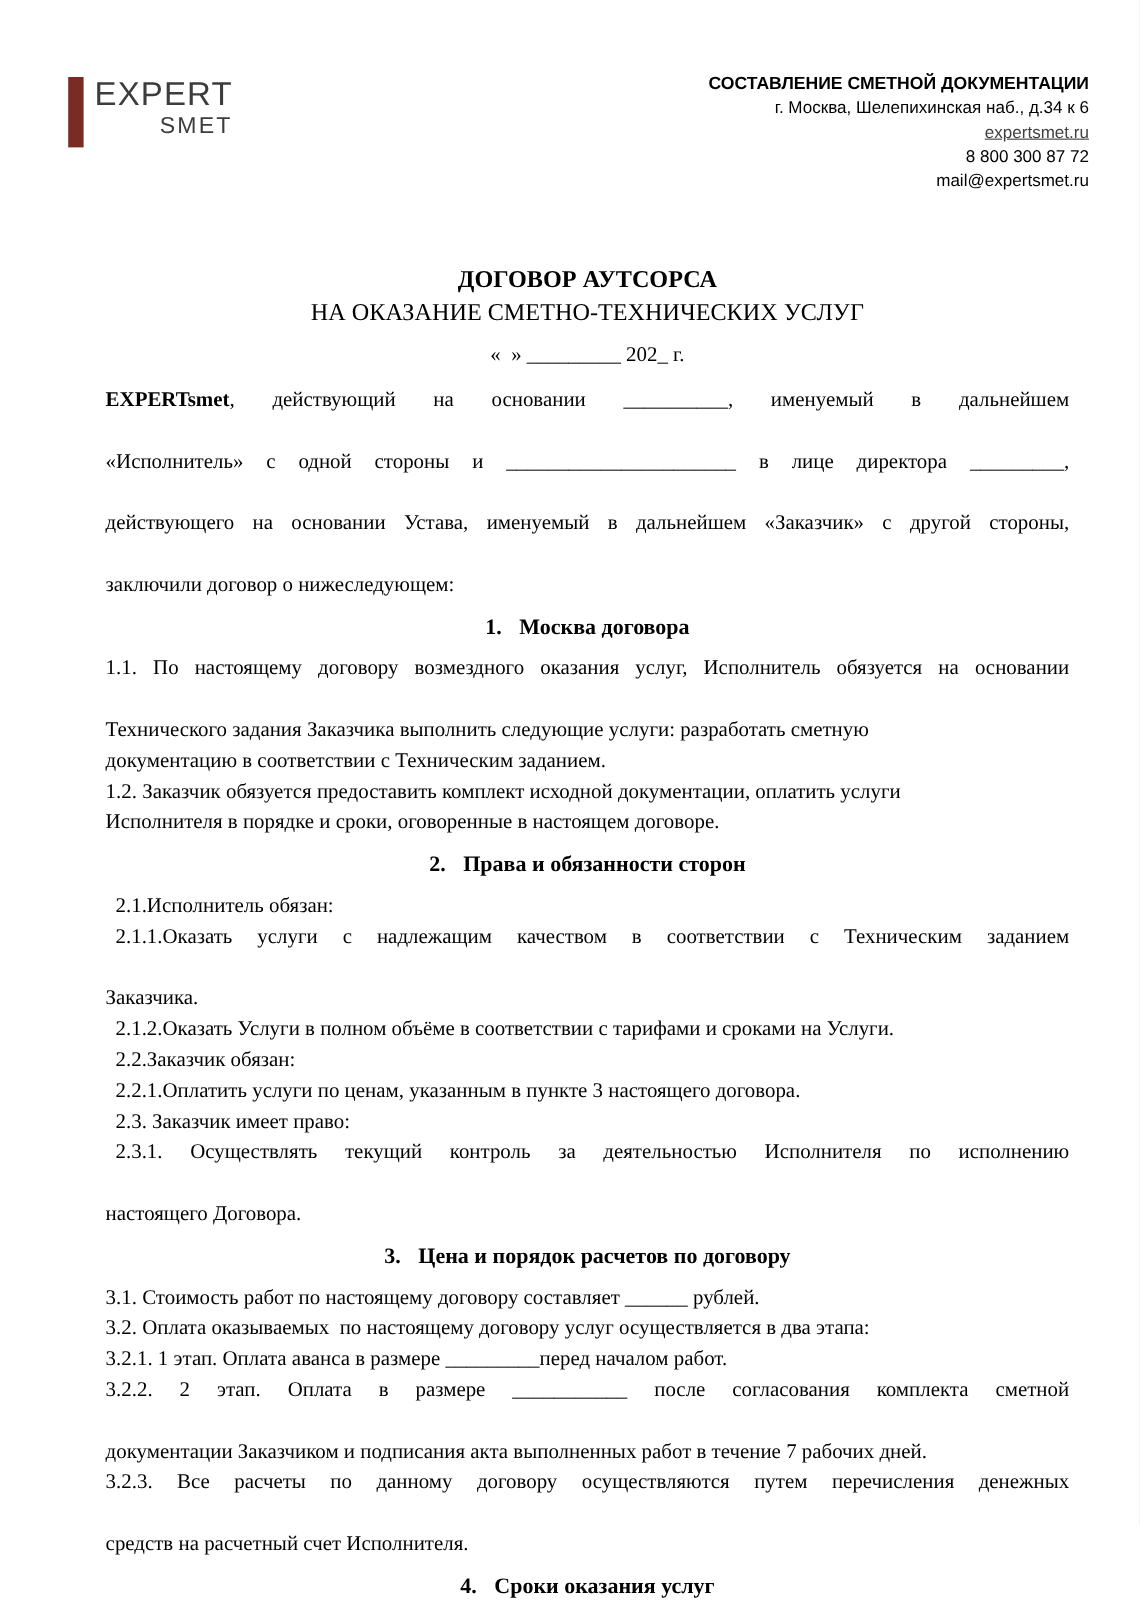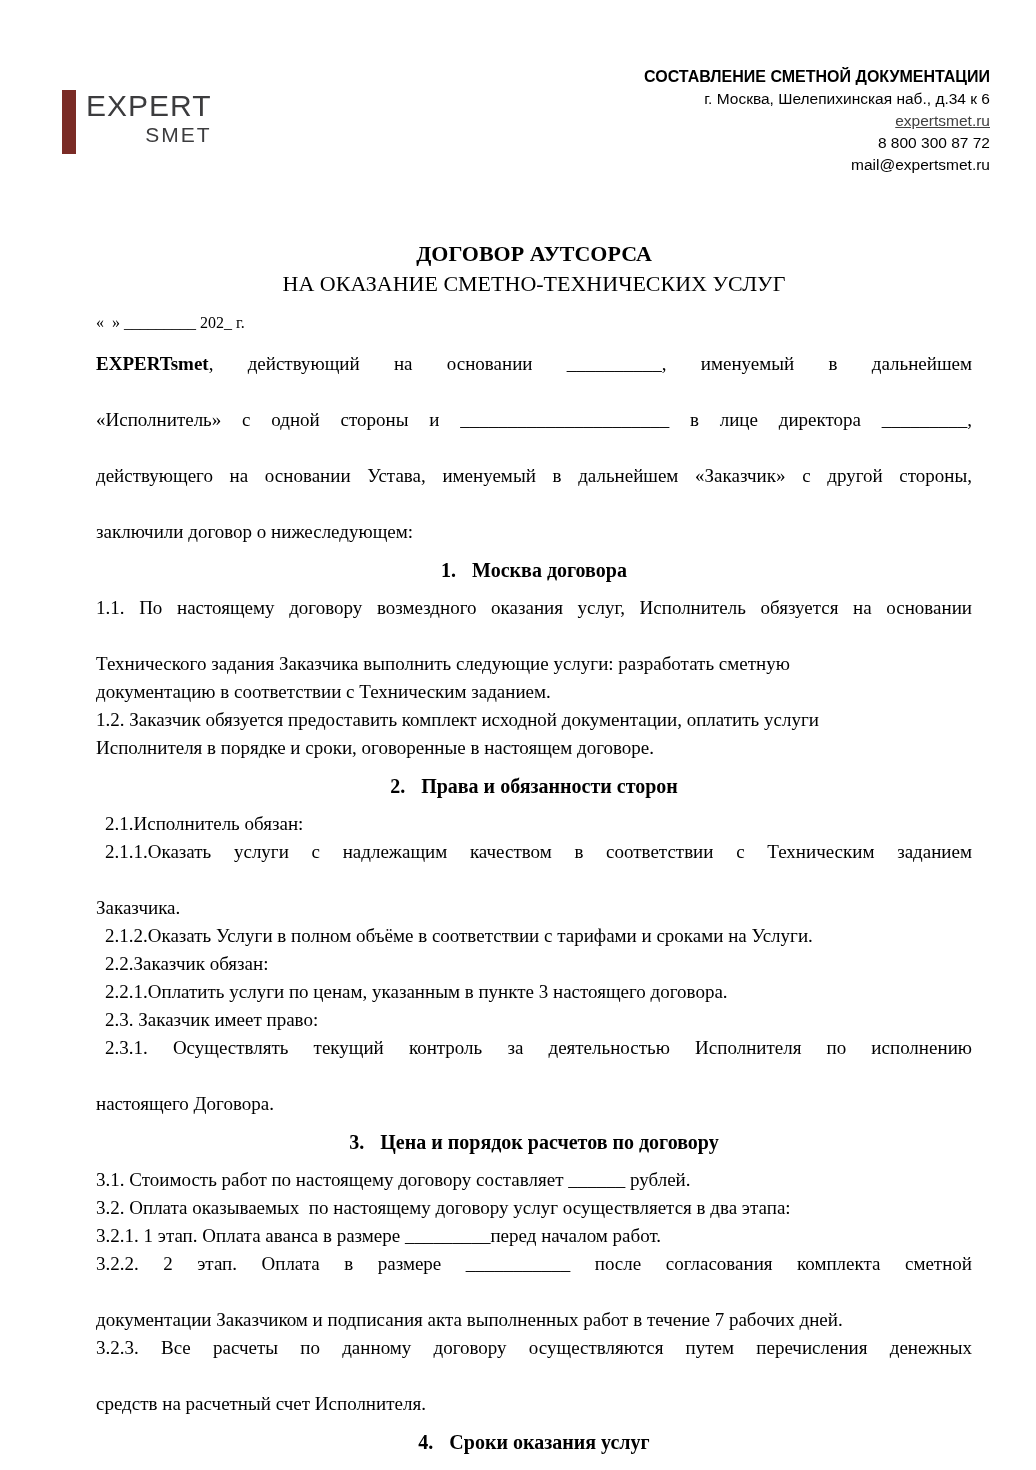--- a/index.html
+++ b/index.html
@@ -7,34 +7,34 @@
     position:relative;
     width:1036px; height:1470px;
     background:#ffffff;
     font-family:"Liberation Serif", serif;
     color:#000000;
     overflow:hidden;
     margin:0 auto;
   }
   
   .hdr { position:absolute; top:66px; left:62px; right:46px; display:flex; justify-content:space-between; align-items:flex-start; }
-  .logo { display:flex; align-items:flex-start; gap:10px; margin-top:24px; }
+  .logo { display:flex; align-items:flex-start; gap:10px; margin-top:4px; }
   .logo-bar { width:14px; height:64px; background:#7a2b26; }
   .logo-text { font-family:"Liberation Sans", sans-serif; color:#3c3c3e; }
   .brand-top { font-size:30px; line-height:32px; letter-spacing:1px; font-weight:400; }
   .brand-bottom { font-size:21px; line-height:26px; letter-spacing:2px; font-weight:400;text-align:right; }
   .contact { text-align:right; font-family:"Liberation Sans", sans-serif; font-size:15.5px; line-height:22px; color:#000; }
   .c-bold { font-weight:bold; font-size:16px; }
   .c-link { color:#404040; text-decoration:underline; cursor:pointer; }
   
   .content { position:absolute; left:96px; top:215px; width:876px; }
   .title { text-align:center; margin-top:24px; font-size:22px; }
   .t1 { font-weight:bold; line-height:30px; }
   .t2 { line-height:30px; }
-  .date-line { text-align:left; margin-top:10px; font-size:16px; line-height:28px; }
+  .date-line { text-align:center; margin-top:10px; font-size:19px; line-height:28px; }
   .preamble { margin-top:13px; }
   .sec-head { text-align:center; font-weight:bold; font-size:20px; line-height:28px; margin:10px 0; }
   .sec-head .num { margin-right:16px; }
   .ln { font-size:19px; line-height:28px; text-align:left; }
   .ln.j { text-align:justify; }
   .ln.j::after { content:""; display:inline-block; width:100%; height:0; }
   .ln.ind { padding-left:9px; }
 </style>
 </head>
 <body>

